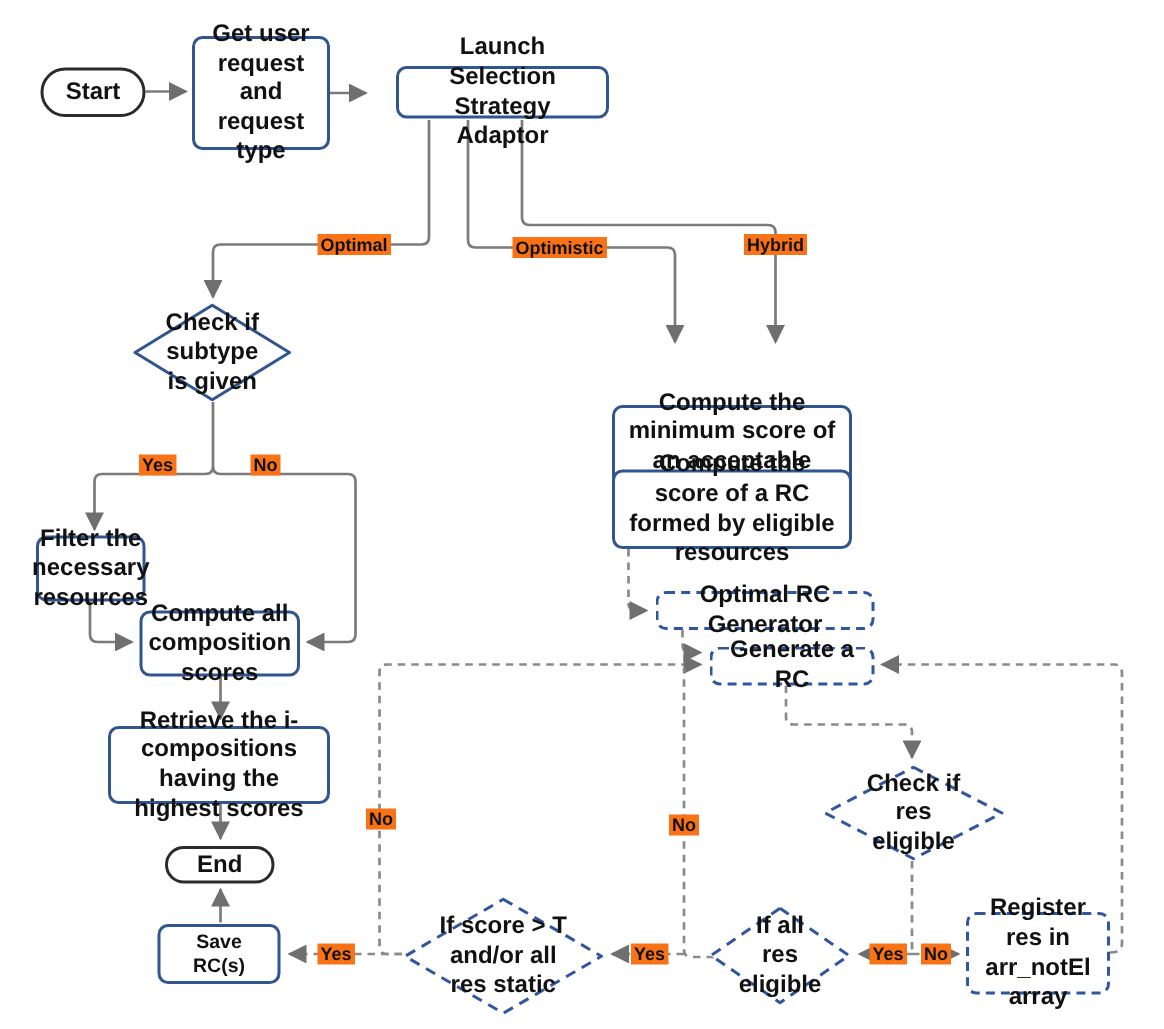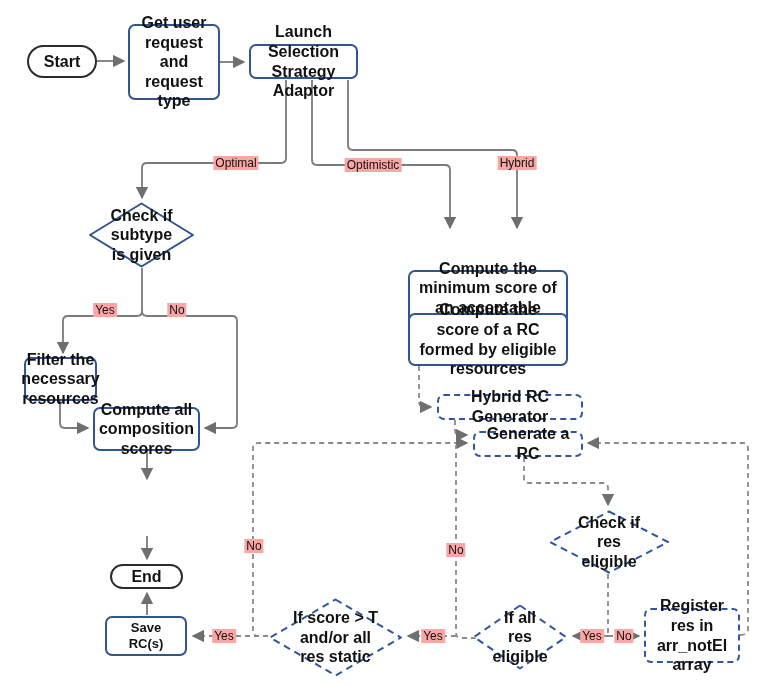--- a/index.html
+++ b/index.html
@@ -11,22 +11,22 @@
   .node{position:absolute;box-sizing:border-box;display:flex;align-items:center;justify-content:center;
         text-align:center;font-weight:bold;color:#111;font-size:16px;line-height:1.22;background:#fff;z-index:2;}
   .proc{border:2px solid #31558e;border-radius:7px;padding:2px 6px;}
   .dashbox{border:2px dashed #3056a0;border-radius:7px;padding:2px 5px;}
   .term{border:2px solid #2b2b2b;}
   .diamond{background:transparent;border:none;padding:0;align-items:center;}
   .diamond svg{position:absolute;left:0;top:0;width:100%;height:100%;}
   .dpoly{fill:#fff;stroke:#31558e;stroke-width:2;stroke-linejoin:round;}
   .dpoly.ddash{stroke:#3056a0;stroke-dasharray:7 5;}
   .dtext{position:relative;z-index:1;}
-  .elabel{position:absolute;transform:translate(-50%,-50%);font-weight:normal;font-size:12px;color:#111;
-          background:#fca5a5;padding:0 2px;z-index:3;white-space:nowrap;}
+  .elabel{position:absolute;transform:translate(-50%,-50%);font-weight:bold;font-size:12px;color:#111;
+          background:#f97316;padding:0 2px;z-index:3;white-space:nowrap;}
 </style>
 </head>
 <body>
 
 <div class="canvas">
 
   <svg class="wires">
     <defs>
       <marker id="arr" viewBox="0 0 10 10" refX="9" refY="5" markerWidth="7" markerHeight="7" orient="auto-start-reverse">
         <path d="M0,0 L10,5 L0,10 z" fill="#6f6f6f"></path>
@@ -62,41 +62,44 @@
   <div class="node term" style="left:27px;top:45px;width:70px;height:33px;border-radius:17px;">
       <span>Start</span>
     </div>
   <div class="node term" style="left:110px;top:564px;width:73px;height:25px;border-radius:13px;">
       <span>End</span>
     </div>
 
   <div class="node proc" style="left:128px;top:24px;width:92px;height:76px;">
       <span>Get user request and request type</span>
     </div>
-  <div class="node proc" style="left:249px;top:44px;width:109px;height:35px;">
+  <div class="node proc" style="left:264px;top:44px;width:142px;height:35px;">
       <span>Launch Selection Strategy Adaptor</span>
     </div>
   <div class="node proc" style="left:24px;top:357px;width:73px;height:44px;">
       <span>Filter the necessary resources</span>
     </div>
   <div class="node proc" style="left:93px;top:407px;width:107px;height:44px;">
       <span>Compute all composition scores</span>
+    </div>
+  <div class="node proc" style="left:72px;top:484px;width:148px;height:52px;">
+      <span>Retrieve the i-compositions having the highest scores</span>
     </div>
   <div class="node proc" style="left:105px;top:616px;width:82px;height:40px;font-size:13px;">
       <span>Save RC(s)</span>
     </div>
   <div class="node proc" style="left:408px;top:232px;width:160px;height:56px;margin-top:38px;">
       <span>Compute the minimum score of an acceptable composition</span>
     </div>
   <div class="node proc" style="left:408px;top:313px;width:160px;height:53px;">
       <span>Compute the score of a RC formed by eligible resources</span>
     </div>
 
   <div class="node dashbox" style="left:437px;top:394px;width:146px;height:26px;">
-      <span>Hybrid RC Generator</span>
+      <span>Optimal RC Generator</span>
     </div>
   <div class="node dashbox" style="left:473px;top:431px;width:110px;height:26px;">
       <span>Generate a RC</span>
     </div>
   <div class="node dashbox" style="left:644px;top:608px;width:96px;height:55px;">
       <span>Register res in arr_notEl array</span>
     </div>
 
   <div class="node diamond" style="left:88px;top:202px;width:107px;height:66px;">
     <svg viewBox="0 0 107 66" preserveAspectRatio="none">

